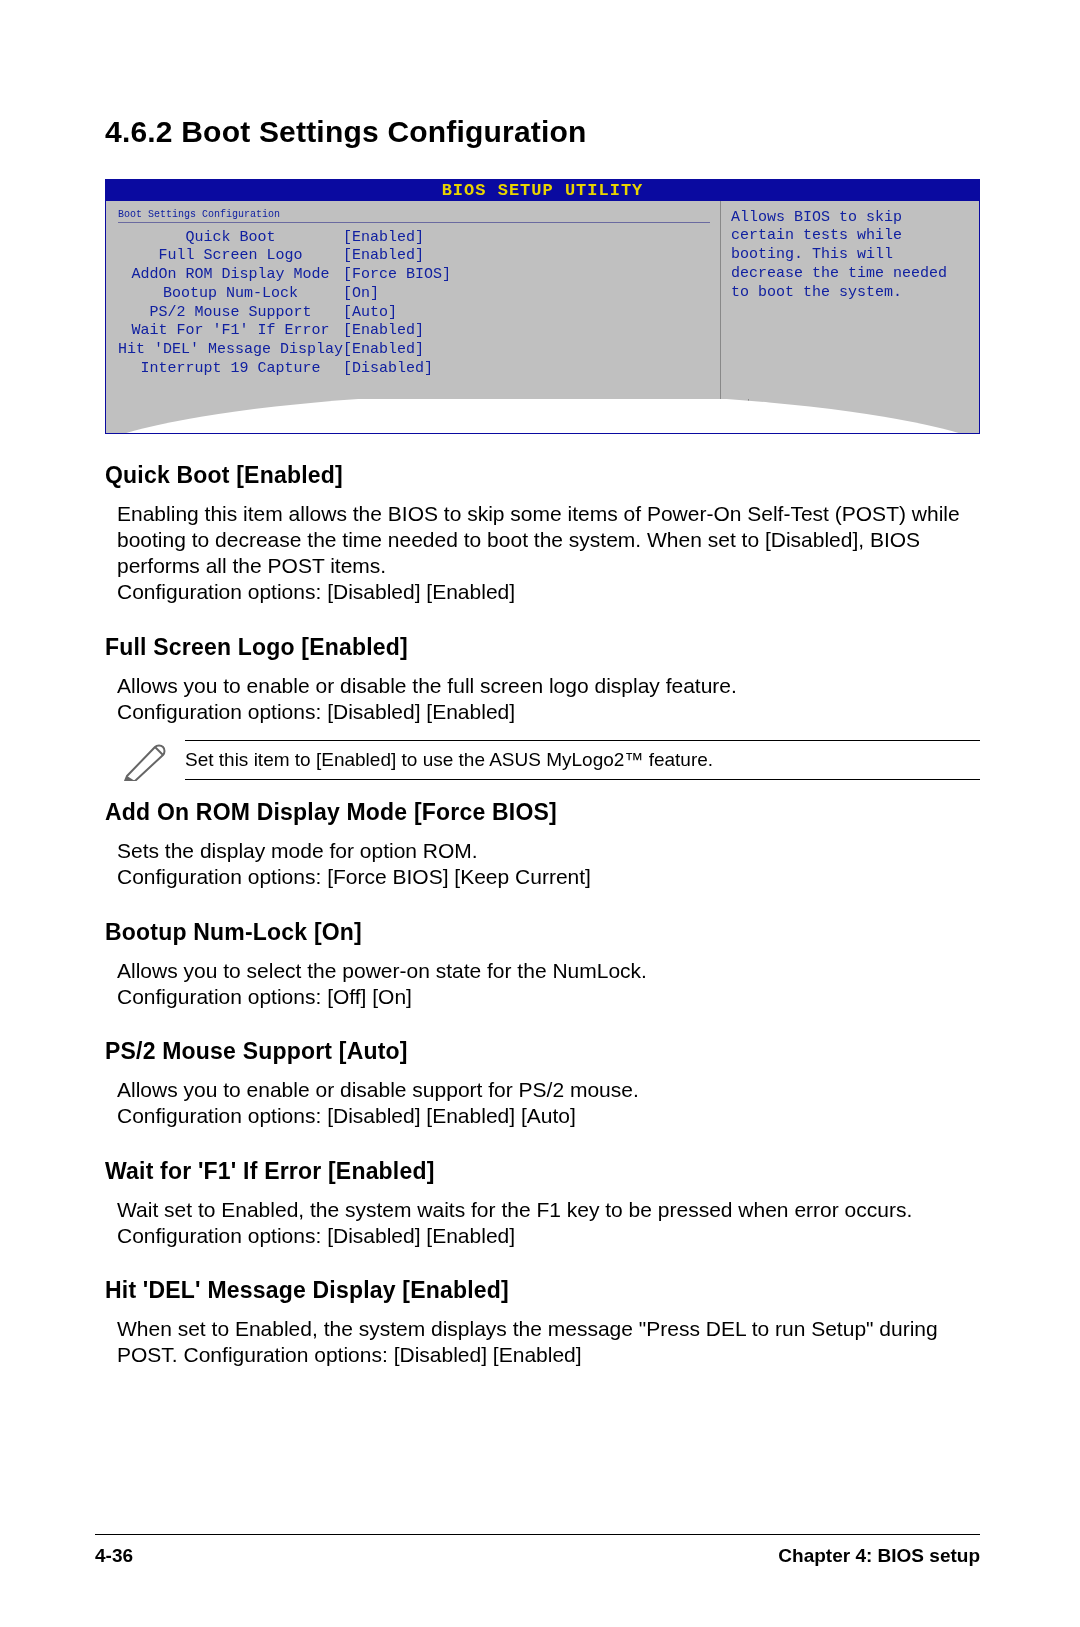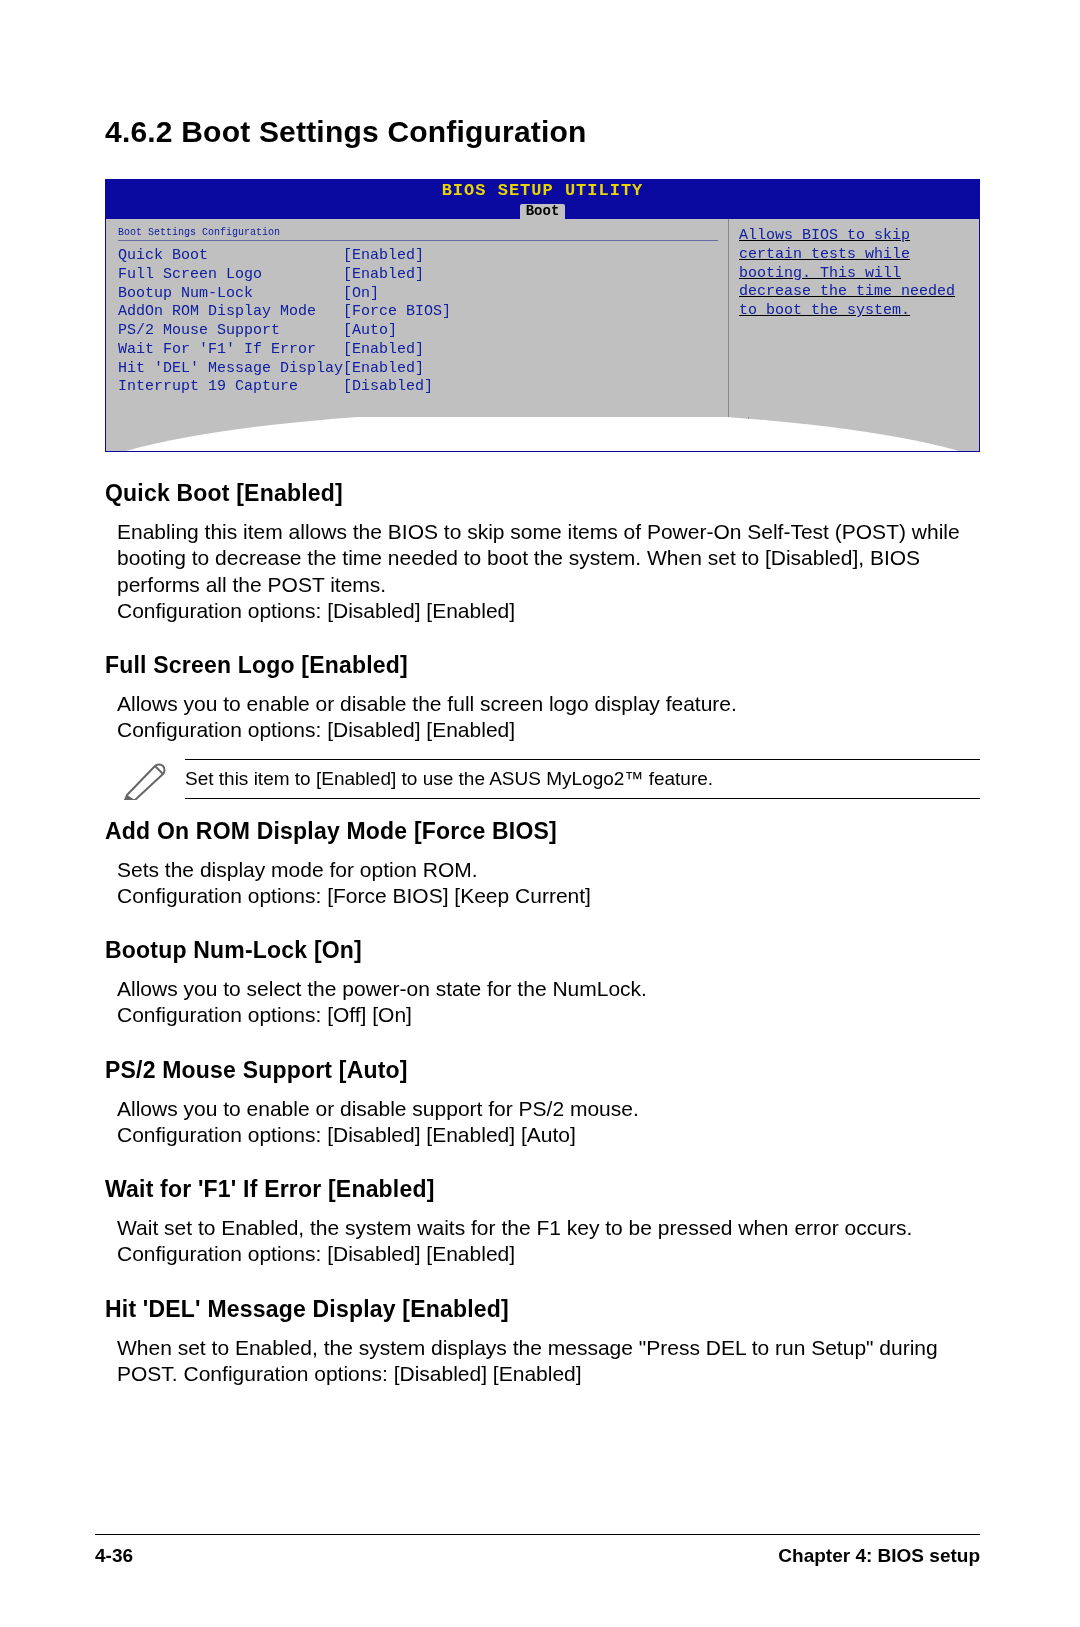--- a/index.html
+++ b/index.html
@@ -62,43 +62,43 @@
     position: relative;
   }
   .bios-left {
     flex: 1 1 auto;
     padding: 8px 10px 20px 12px;
     border-right: 1px solid #888;
     position: relative;
   }
   .bios-right {
     flex: 0 0 230px;
-    padding: 8px 10px 10px 10px;
-    position: relative;
-    text-decoration: underline;
+    padding: 8px 18px 10px 10px;
+    position: relative;
   }
   .bios-section-title {
     font-family: "Courier New", monospace;
     font-size: 10px;
     color: #1020a0;
     white-space: pre;
     margin-bottom: 2px;
   }
   .bios-divider {
     border: none;
     border-top: 1px solid #6a6aa0;
     margin: 2px 0 6px 0;
   }
   .bios-row {
     font-family: "Courier New", monospace;
     font-size: 15px;
     color: #1020a0;
     white-space: pre;
     line-height: 1.25;
     display: flex;
+    text-align: center;
   }
   .bios-row .label { flex: 0 0 225px; }
   .bios-help {
     font-family: "Courier New", monospace;
     font-size: 15px;
     color: #1020a0;
     line-height: 1.25;
   }
   
   .bios-fade {
@@ -192,30 +192,29 @@
 </head>
 <body>
 
 <div class="page">
 
   <h1 class="section-heading">4.6.2  Boot Settings Configuration</h1>
 
   <div class="bios-box">
     <div class="bios-titlebar">
       <div class="bios-title">BIOS SETUP UTILITY</div>
-      <div><span class="bios-tab">Boot</span></div>
     </div>
     <div class="bios-body">
       <div class="bios-left">
         <div class="bios-section-title">Boot Settings Configuration</div>
         <hr class="bios-divider">
         <div class="bios-row"><span class="label">Quick Boot</span><span>[Enabled]</span></div>
         <div class="bios-row"><span class="label">Full Screen Logo</span><span>[Enabled]</span></div>
+        <div class="bios-row"><span class="label">AddOn ROM Display Mode</span><span>[Force BIOS]</span></div>
         <div class="bios-row"><span class="label">Bootup Num-Lock</span><span>[On]</span></div>
-        <div class="bios-row"><span class="label">AddOn ROM Display Mode</span><span>[Force BIOS]</span></div>
         <div class="bios-row"><span class="label">PS/2 Mouse Support</span><span>[Auto]</span></div>
         <div class="bios-row"><span class="label">Wait For 'F1' If Error</span><span>[Enabled]</span></div>
         <div class="bios-row"><span class="label">Hit 'DEL' Message Display</span><span>[Enabled]</span></div>
         <div class="bios-row"><span class="label">Interrupt 19 Capture</span><span>[Disabled]</span></div>
       </div>
       <div class="bios-right">
         <div class="bios-help">Allows BIOS to skip certain tests while booting. This will decrease the time needed to boot the system.</div>
       </div>
     </div>
     <div class="bios-fade">

